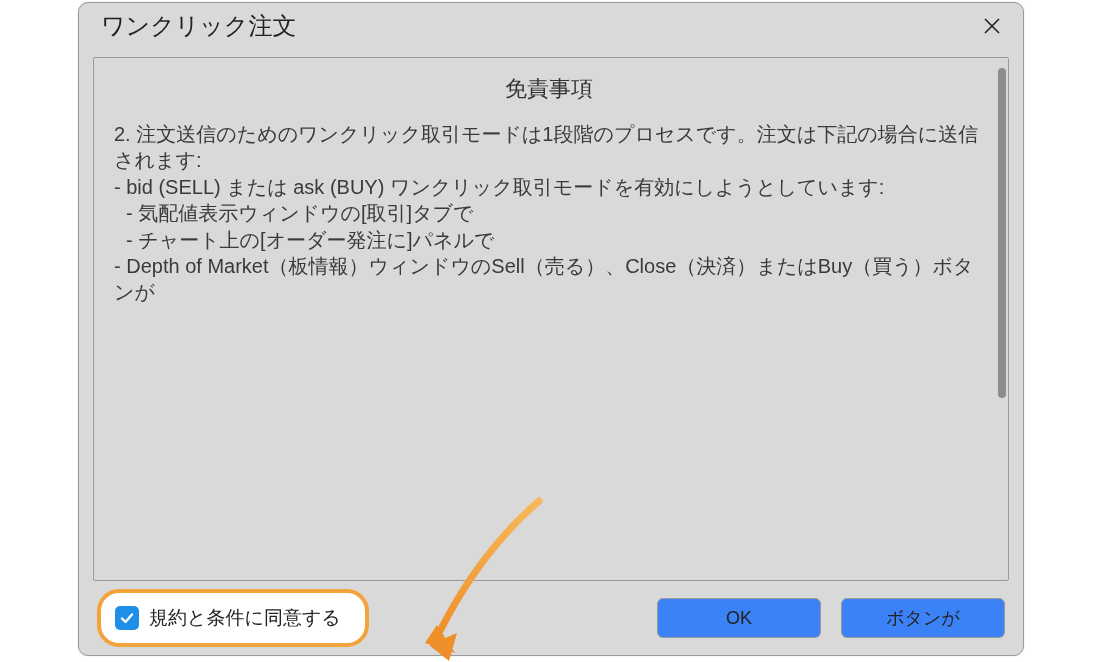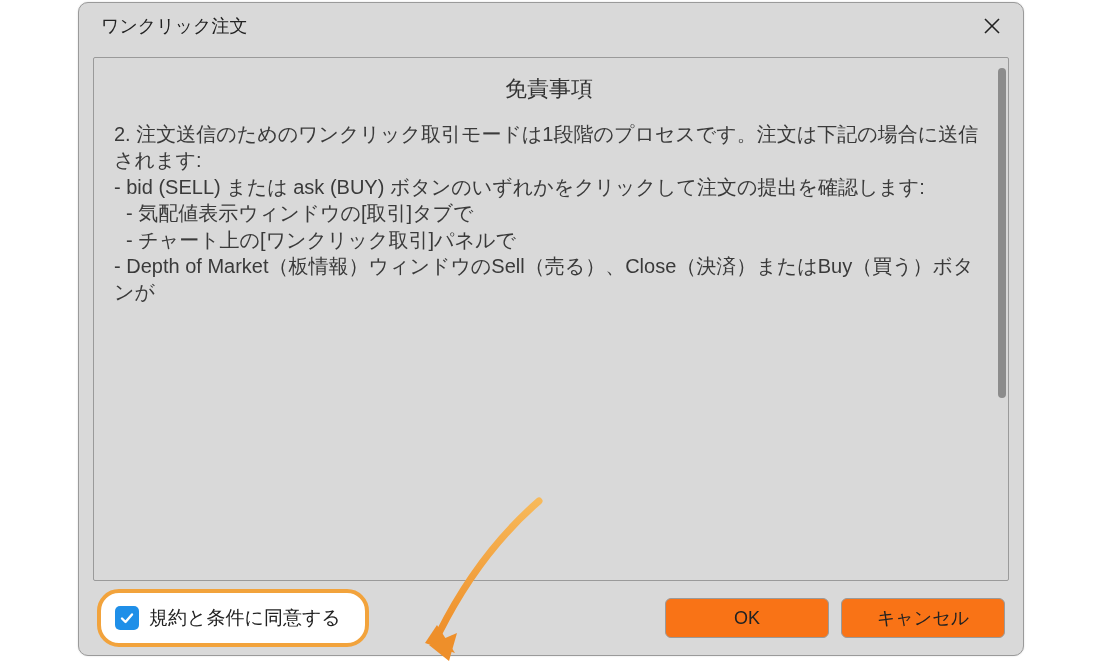--- a/index.html
+++ b/index.html
@@ -25,21 +25,21 @@
     flex-direction: column;
   }
   .titlebar {
     height: 46px;
     display: flex;
     align-items: center;
     justify-content: space-between;
     padding: 0 14px 0 22px;
   }
   .titlebar .title {
-    font-size: 18px;
+    font-size: 24px;
     color: #222;
   }
   .close-btn {
     width: 34px;
     height: 34px;
     display: flex;
     align-items: center;
     justify-content: center;
     cursor: pointer;
   }
@@ -83,21 +83,21 @@
     width: 8px;
     height: 330px;
     background: #8c8c8c;
     border-radius: 4px;
   }
   .footer {
     height: 74px;
     display: flex;
     align-items: center;
     padding: 0 18px;
-    gap: 12px;
+    gap: 20px;
     position: relative;
   }
   .agree-wrap {
     display: flex;
     align-items: center;
     gap: 10px;
     padding: 12px 24px 12px 14px;
     background: #ffffff;
     border: 4px solid #f2a33c;
     border-radius: 22px;
@@ -114,21 +114,21 @@
   }
   .checkbox svg { width: 16px; height: 16px; }
   .agree-label {
     font-size: 19px;
     color: #222;
   }
   .spacer { flex: 1; }
   .btn {
     min-width: 164px;
     height: 40px;
-    background: #f97316;
+    background: #3b82f6;
     border: 1px solid #9a9a9a;
     border-radius: 6px;
     font-size: 18px;
     color: #222;
     display: flex;
     align-items: center;
     justify-content: center;
     cursor: pointer;
   }
   .arrow {
@@ -151,23 +151,23 @@
         <line x1="16" y1="2" x2="2" y2="16" stroke="#222" stroke-width="1.6"></line>
       </svg>
     </div>
   </div>
 
   <div class="content-wrap">
     <div class="content">
       <div class="content-inner">
         <div class="heading">免責事項</div>
         <div>2. 注文送信のためのワンクリック取引モードは1段階のプロセスです。注文は下記の場合に送信されます:</div>
-        <div class="list-line">- bid (SELL) または ask (BUY) ボタンのいずれかをクリックして注文の提出を確認します:</div>
+        <div class="list-line">- bid (SELL) または ask (BUY) ワンクリック取引モードを有効にしようとしています:</div>
         <div class="sub-line">- 気配値表示ウィンドウの[取引]タブで</div>
-        <div class="sub-line">- チャート上の[ワンクリック取引]パネルで</div>
+        <div class="sub-line">- チャート上の[オーダー発注に]パネルで</div>
         <div class="list-line">- Depth of Market（板情報）ウィンドウのSell（売る）、Close（決済）またはBuy（買う）ボタンが</div>
       </div>
       <div class="scrollbar"></div>
     </div>
   </div>
 
   <div class="footer">
     <div class="agree-wrap">
       <div class="checkbox">
         <svg viewBox="0 0 16 16">
@@ -187,16 +187,16 @@
       <path d="M120 8 Q 60 60 20 140" fill="none" stroke="url(#ag)" stroke-width="7" stroke-linecap="round"></path>
       <polygon points="20,140 8,150 32,158 18,136" fill="#ee8f2a"></polygon>
       <polygon points="6,150 36,160 18,132" fill="#ee8f2a"></polygon>
       <path d="M 14 154 L 34 142 L 30 162 Z" fill="#ee8f2a"></path>
 
       <polygon points="10,152 38,140 30,168" fill="#ee8f2a"></polygon>
     </svg>
 
     <div class="spacer"></div>
     <div class="btn">OK</div>
-    <div class="btn">キャンセル</div>
+    <div class="btn">ボタンが</div>
   </div>
 
 </div>
 
 </body></html>

